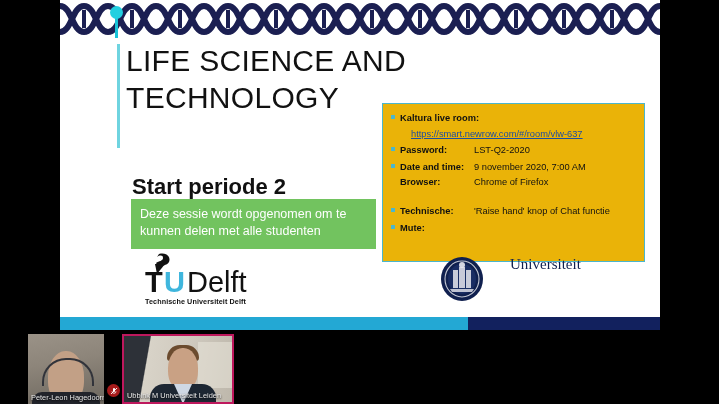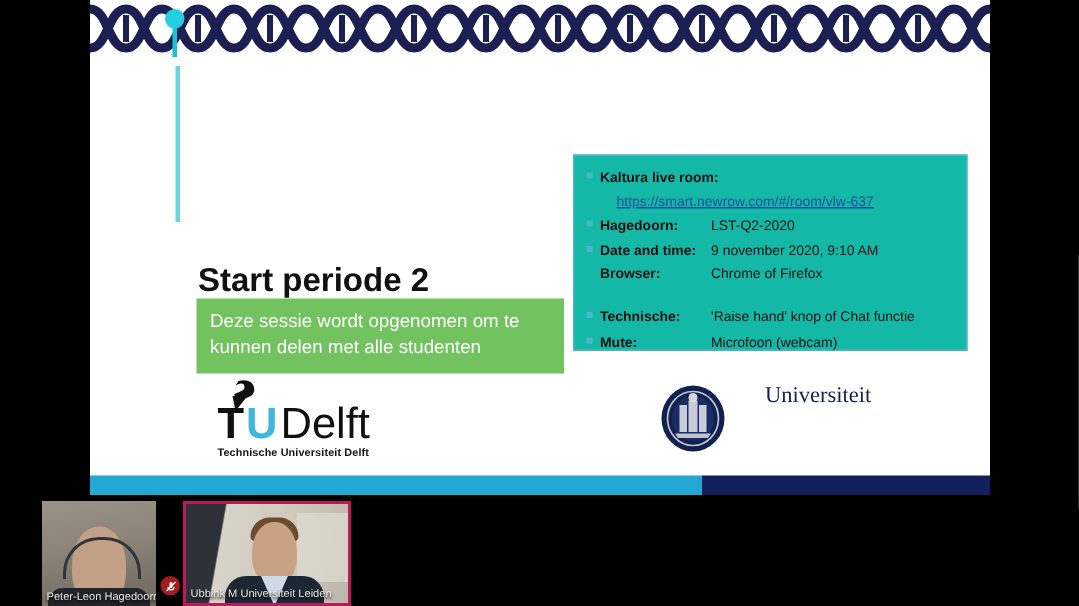--- a/index.html
+++ b/index.html
@@ -21,22 +21,22 @@
   .title-accent{position:absolute;left:57px;top:44px;width:3px;height:104px;background:#6fd4e0;}
   .title-block{position:absolute;left:66px;top:42px;width:330px;}
   .title-line{font-size:30px;line-height:37px;color:#111;letter-spacing:.3px;font-weight:400;}
   .subtitle{position:absolute;left:72px;top:158px;font-size:22px;font-weight:bold;color:#111;margin-top:16px;}
 
   
   .rec-banner{position:absolute;left:71px;top:199px;width:227px;padding:7px 9px 9px 9px;
               background:#72c35f;color:#fff;font-size:12.5px;line-height:17px;}
 
   
-  .info-box{position:absolute;left:322px;top:103px;width:263px;height:131px;
-            border:1.4px solid #4bb6cc;background:#14b8a6;box-sizing:border-box;padding:8px 6px 6px 8px;}
+  .info-box{position:absolute;left:322px;top:103px;width:263px;height:159px;
+            border:1.4px solid #4bb6cc;background:#eab308;box-sizing:border-box;padding:8px 6px 6px 8px;}
   .info-row{display:flex;align-items:flex-start;margin-bottom:4px;font-size:9.3px;line-height:13px;color:#111;}
   .bullet{width:9px;flex:0 0 9px;padding-top:3px;}
   .bullet i{display:block;width:4px;height:4px;background:#4bb6cc;}
   .ikey{flex:0 0 74px;font-weight:bold;color:#111;}
   .ival{flex:1 1 auto;color:#111;}
   .info-sub{display:flex;margin:-2px 0 16px 0;font-size:9.3px;line-height:13px;}
   .info-sub .bullet i{background:transparent;}
   .url-row{margin:1px 0 5px 0;padding-left:20px;font-size:9.3px;}
   .url-link{color:#1f4fa0;text-decoration:underline;}
 
@@ -107,50 +107,54 @@
                    M492 14 L492 24 M504 10 L504 28 M516 14 L516 24
                    M540 14 L540 24 M552 10 L552 28 M564 14 L564 24
                    M588 14 L588 24"></path>
         </g>
       </svg>
       <div class="dna-pin"></div>
       <div class="dna-pin-dot"></div>
     </div>
 
     <div class="title-accent"></div>
+    <div class="title-block">
+      <div class="title-line">LIFE SCIENCE AND</div>
+      <div class="title-line">TECHNOLOGY</div>
+    </div>
     <div class="subtitle">Start periode 2</div>
 
     <div class="rec-banner">Deze sessie wordt opgenomen om te kunnen delen met alle studenten</div>
 
     <div class="info-box">
 
       <div class="info-row">
         <span class="bullet">
             <i></i>
           </span>
         <span class="ikey" style="flex:1 1 auto">Kaltura live room:</span>
       </div>
       <div class="url-row">
         <a class="url-link" href="#">https://smart.newrow.com/#/room/vlw-637</a>
       </div>
 
       <div class="info-row">
         <span class="bullet">
             <i></i>
           </span>
-        <span class="ikey">Hagedoorn:</span>
+        <span class="ikey">Password:</span>
         <span class="ival">LST-Q2-2020</span>
       </div>
 
       <div class="info-row">
         <span class="bullet">
             <i></i>
           </span>
         <span class="ikey">Date and time:</span>
-        <span class="ival">9 november 2020,  9:10 AM</span>
+        <span class="ival">9 november 2020,  7:00 AM</span>
       </div>
 
       <div class="info-sub">
         <span class="bullet">
             <i></i>
           </span>
         <span class="ikey">Browser:</span>
         <span class="ival">Chrome of Firefox</span>
       </div>
 
@@ -160,21 +164,20 @@
           </span>
         <span class="ikey">Technische:</span>
         <span class="ival">'Raise hand' knop of Chat functie</span>
       </div>
 
       <div class="info-row">
         <span class="bullet">
             <i></i>
           </span>
         <span class="ikey">Mute:</span>
-        <span class="ival">Microfoon (webcam)</span>
       </div>
     </div>
 
     <div class="tud">
       <div class="tud-mark">
         <svg width="170" height="42" viewBox="0 0 170 42" xmlns="http://www.w3.org/2000/svg">
           <path d="M14 2 C 22 0, 26 5, 24 10 C 22 14, 16 13, 14 16 L 11 11 C 14 9, 18 9, 18 6 C 18 3, 15 3, 12 5 Z" fill="#111"></path>
           <path d="M10 12 L 20 12 L 12 22 Z" fill="#111"></path>
           <text x="0" y="40" font-family="Liberation Sans, sans-serif" font-size="29" font-weight="bold" fill="#111">T</text>
           <text x="19" y="40" font-family="Liberation Sans, sans-serif" font-size="29" font-weight="bold" fill="#3fb6dd">U</text>

